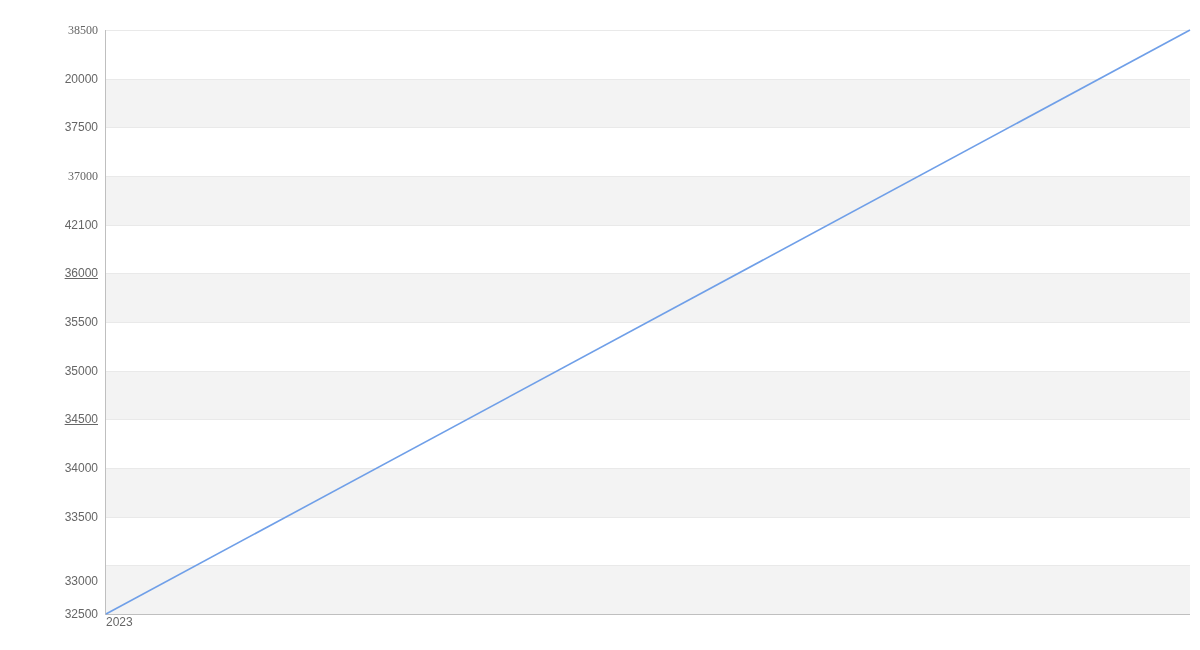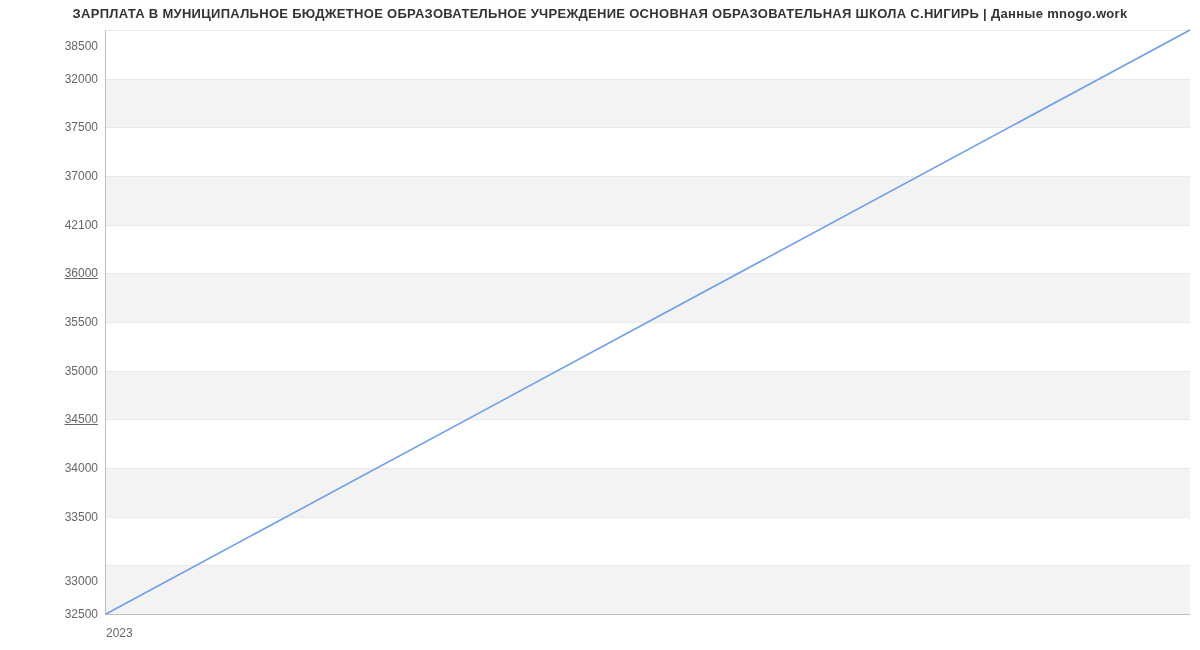--- a/index.html
+++ b/index.html
@@ -56,38 +56,37 @@
     transform: translateY(-50%);
     padding-right: 8px;
     font-size: 12px;
     color: #666;
     white-space: nowrap;
   }
   .x-tick {
     position: absolute;
     top: 100%;
     transform: translateX(-50%);
-    padding-top: 12px;
+    padding-top: 1px;
     font-size: 12px;
     color: #666;
   }
   svg.line-layer {
     position: absolute;
     left: 0;
     top: 0;
     width: 100%;
     height: 100%;
     overflow: visible;
   }
 </style>
 </head>
 <body>
 
 <div class="chart-wrap">
-  <div class="title">ЗАРПЛАТА В МУНИЦИПАЛЬНОЕ БЮДЖЕТНОЕ ОБРАЗОВАТЕЛЬНОЕ УЧРЕЖДЕНИЕ ОСНОВНАЯ ОБРАЗОВАТЕЛЬНАЯ ШКОЛА С.НИГИРЬ | Данные mnogo.work</div>
   <div class="plot" id="plot">
 
   <div class="band" style="top: 535.333px; height: 48.6667px;"></div>
       <div class="y-tick" style="top: 584px;">32500</div>
       <div class="grid-line" style="top: 535.333px;"></div>
       <div class="y-tick" style="top: 535.333px; margin-top: 16px;">33000</div>
       <div class="band" style="top: 438px; height: 48.6667px;"></div>
       <div class="grid-line" style="top: 486.667px;"></div>
       <div class="y-tick" style="top: 486.667px;">33500</div>
       <div class="grid-line" style="top: 438px;"></div>
@@ -99,27 +98,27 @@
       <div class="y-tick" style="top: 340.667px;">35000</div>
       <div class="band" style="top: 243.333px; height: 48.6667px;"></div>
       <div class="grid-line" style="top: 292px;"></div>
       <div class="y-tick" style="top: 292px;">35500</div>
       <div class="grid-line" style="top: 243.333px;"></div>
       <div class="y-tick" style="top: 243.333px; text-decoration: underline;">36000</div>
       <div class="band" style="top: 146px; height: 48.6667px;"></div>
       <div class="grid-line" style="top: 194.667px;"></div>
       <div class="y-tick" style="top: 194.667px;">42100</div>
       <div class="grid-line" style="top: 146px;"></div>
-      <div class="y-tick" style="top: 146px;">37000</div>
+      <div class="y-tick" style="top: 146px; font-family: Liberation Serif, serif;">37000</div>
       <div class="band" style="top: 48.6667px; height: 48.6667px;"></div>
       <div class="grid-line" style="top: 97.3333px;"></div>
       <div class="y-tick" style="top: 97.3333px; margin-left: 30px;">37500</div>
       <div class="grid-line" style="top: 48.6667px;"></div>
-      <div class="y-tick" style="top: 48.6667px;">32000</div>
+      <div class="y-tick" style="top: 48.6667px;">20000</div>
       <div class="grid-line" style="top: 0px;"></div>
-      <div class="y-tick" style="top: 16px;">38500</div>
+      <div class="y-tick" style="top: 0px; font-family: Liberation Serif, serif;">38500</div>
       <div class="x-tick" style="transform: translateX(0px); left: 0px;">2023</div>
       <div class="x-tick" style="transform: translateX(-100%); left: 1084px; margin-top: 45px;">2024</div>
       <svg class="line-layer" id="svg" preserveAspectRatio="none" viewBox="0 0 1084 584">
         <path d="M0,584 L1084,0" fill="none" stroke="#6f9fe8" stroke-width="1.6"></path>
       </svg>
     </div>
 </div>
 
 </body></html>

